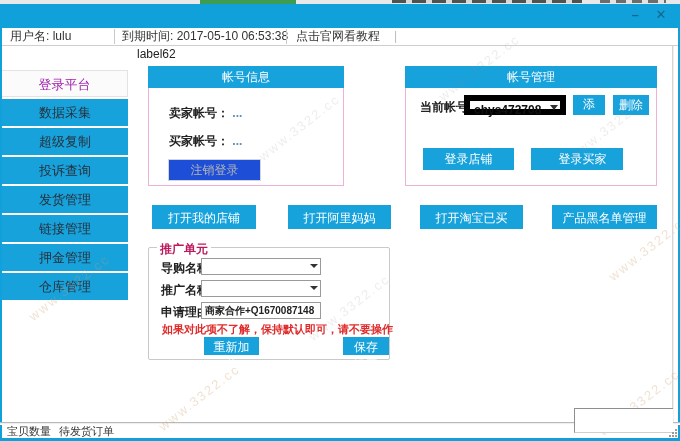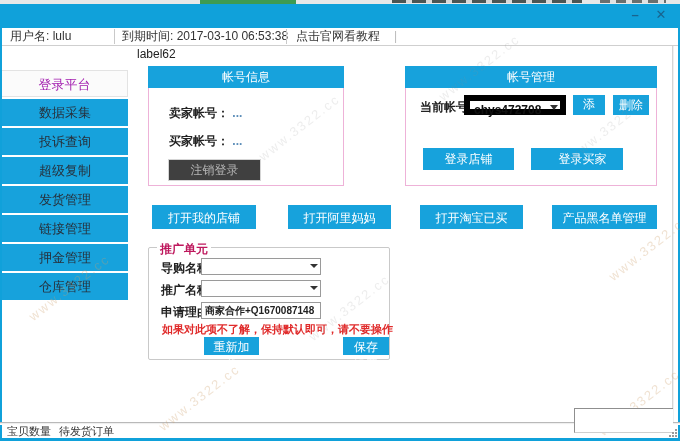--- a/index.html
+++ b/index.html
@@ -41,21 +41,21 @@
   .right-line{position:absolute;left:542px;top:0;width:2px;height:376px;border-left:1px solid #d5d5d5;border-right:1px solid #f0f0f0;}
   .label62{position:absolute;left:7px;top:1px;font-size:12px;color:#222;}
 
   .panel{position:absolute;border:1px solid #eeb2d8;background:#fff;}
   .panel-h{height:22px;background:#17a2dc;color:#fff;font-size:12px;text-align:center;line-height:22px;margin:-1px -1px 0 -1px;}
   .p-info{left:18px;top:20px;width:196px;height:120px;}
   .p-mgmt{left:275px;top:20px;width:252px;height:120px;}
 
   .acct-row{position:absolute;font-size:12px;color:#222;font-weight:bold;}
   .acct-val{color:#5b8db8;font-weight:bold;}
-  .btn-gray{position:absolute;background:#404040;border:1px solid #d5d5d5;color:#b4b4b4;font-size:12px;text-align:center;cursor:default;}
+  .btn-gray{position:absolute;background:#1d4ed8;border:1px solid #d5d5d5;color:#b4b4b4;font-size:12px;text-align:center;cursor:default;}
   .btn-blue{position:absolute;background:#17a2dc;border:none;color:#fff;font-size:12px;text-align:center;cursor:pointer;}
 
   .mgmt-label{position:absolute;left:14px;top:32px;font-size:12px;color:#222;font-weight:bold;}
   .select{position:absolute;background:#fff;border:6px solid #000000;height:20px;font-size:12px;color:#111;line-height:18px;padding-left:4px;cursor:pointer;}
   .select .arrow{position:absolute;right:2px;top:4px;width:0;height:0;border-left:4px solid transparent;border-right:4px solid transparent;border-top:5px solid #333;}
   .sel-acct{left:58px;top:28px;width:102px;font-weight:bold;}
 
   
   .act-btn{position:absolute;top:159px;height:24px;line-height:24px;}
 
@@ -102,30 +102,30 @@
     <div class="win-btn btn-min">–</div>
     <div class="win-btn btn-close">✕</div>
   </div>
   <div class="frame-left"></div>
   <div class="frame-right"></div>
   <div class="frame-bottom"></div>
 
   <div class="header-row">
     <div class="header-cell hc1">用户名: lulu</div>
     <div class="hdiv hd1"></div>
-    <div class="header-cell hc2">到期时间:  2017-03-10 06:53:38</div>
+    <div class="header-cell hc2">到期时间:  2017-05-10 06:53:38</div>
     <div class="hdiv hd2"></div>
     <div class="header-cell hc3"><span>点击官网看教程</span><span class="hsep">|</span></div>
   </div>
 
   <div class="sidebar">
     <div class="side-item active">登录平台</div>
     <div class="side-item">数据采集</div>
+    <div class="side-item">超级复制</div>
     <div class="side-item">投诉查询</div>
-    <div class="side-item">超级复制</div>
     <div class="side-item">发货管理</div>
     <div class="side-item">链接管理</div>
     <div class="side-item">押金管理</div>
     <div class="side-item">仓库管理</div>
   </div>
 
   <div class="main">
     <div class="label62">label62</div>
     <div class="right-line"></div>
 

